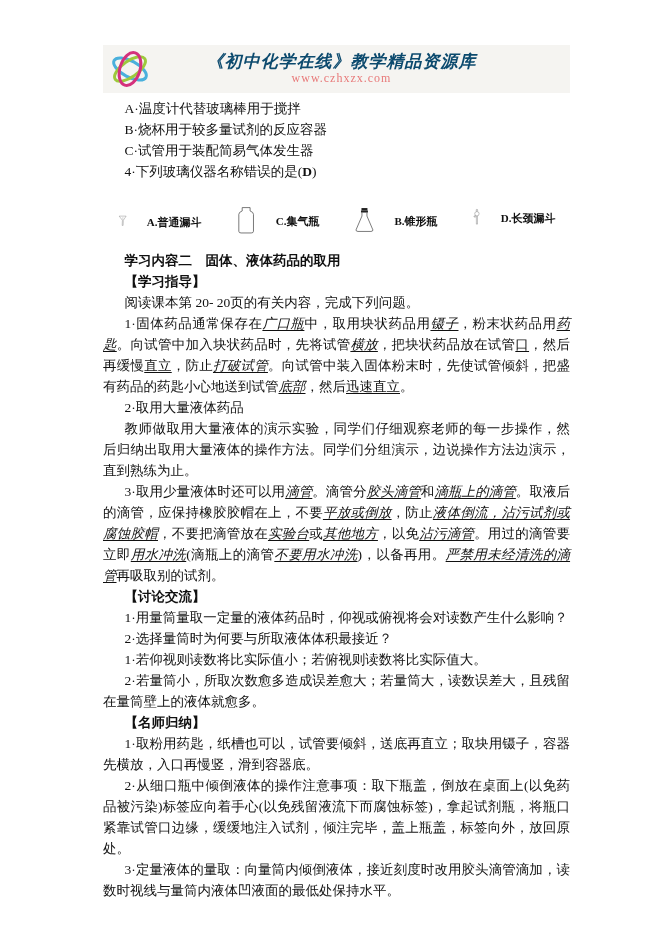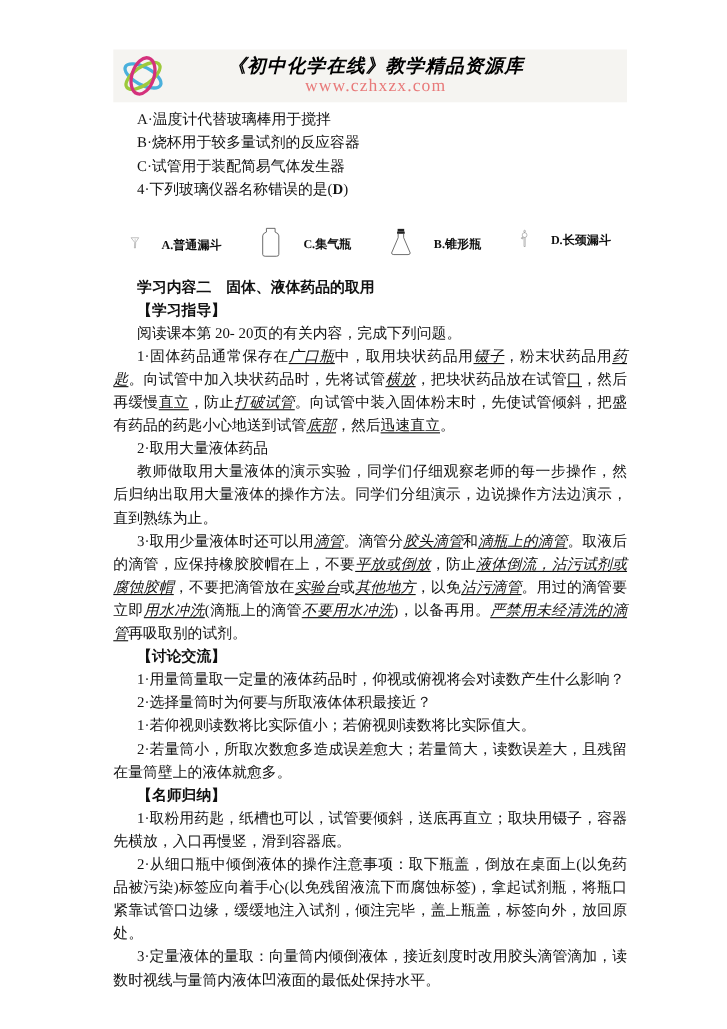--- a/index.html
+++ b/index.html
@@ -13,21 +13,21 @@
   
   .banner{
     display:flex;align-items:center;height:48px;background:#f5f4f1;
     position:relative;
   }
   .logo{width:46px;height:46px;margin-left:4px;flex:0 0 auto;}
   .banner-text{flex:1;text-align:center;line-height:1.1;padding-right:40px;}
   .banner-title{
     font-weight:bold;font-size:17px;font-style:italic;letter-spacing:1px;
   }
-  .banner-url{font-size:16px;letter-spacing:1px;}
+  .banner-url{font-size:12px;letter-spacing:1px;}
 
   
   .doc{margin-top:5px;}
   .doc p{
     margin:0;font-size:13.5px;line-height:21px;text-align:justify;
     text-indent:1.6em;
   }
   .doc p.hdg{font-weight:bold;}
   .b{font-weight:bold;}
   .u{text-decoration:underline;text-underline-offset:2px;}
@@ -51,21 +51,21 @@
 
   <div class="banner" id="banner" style="background: rgb(245, 244, 241);">
     <svg class="logo" viewBox="0 0 46 46">
       <g fill="none" stroke-width="3" stroke-linecap="round">
         <ellipse cx="23" cy="23" rx="18" ry="8" stroke="#4ab0dc" transform="rotate(28 23 23)"></ellipse>
         <ellipse cx="23" cy="23" rx="18" ry="8" stroke="#9dc93c" transform="rotate(-35 23 23)"></ellipse>
         <ellipse cx="23" cy="23" rx="10" ry="17" stroke="#d4317c" transform="rotate(18 23 23)"></ellipse>
       </g>
     </svg>
     <div class="banner-text">
-      <div class="banner-title" id="banner-title" style="color: #000000;">《初中化学在线》教学精品资源库</div>
+      <div class="banner-title" id="banner-title" style="color: #0c4a6e;">《初中化学在线》教学精品资源库</div>
       <div class="banner-url" id="banner-url" style="color: rgb(232, 122, 122);">www.czhxzx.com</div>
     </div>
   </div>
 
   <div class="doc">
     <div id="doc-before">
         <p><span>A·温度计代替玻璃棒用于搅拌</span></p>
         <p><span>B·烧杯用于较多量试剂的反应容器</span></p>
         <p><span>C·试管用于装配简易气体发生器</span></p>
         <p><span>4·下列玻璃仪器名称错误的是(</span><span class="b">D</span><span>)</span></p>

